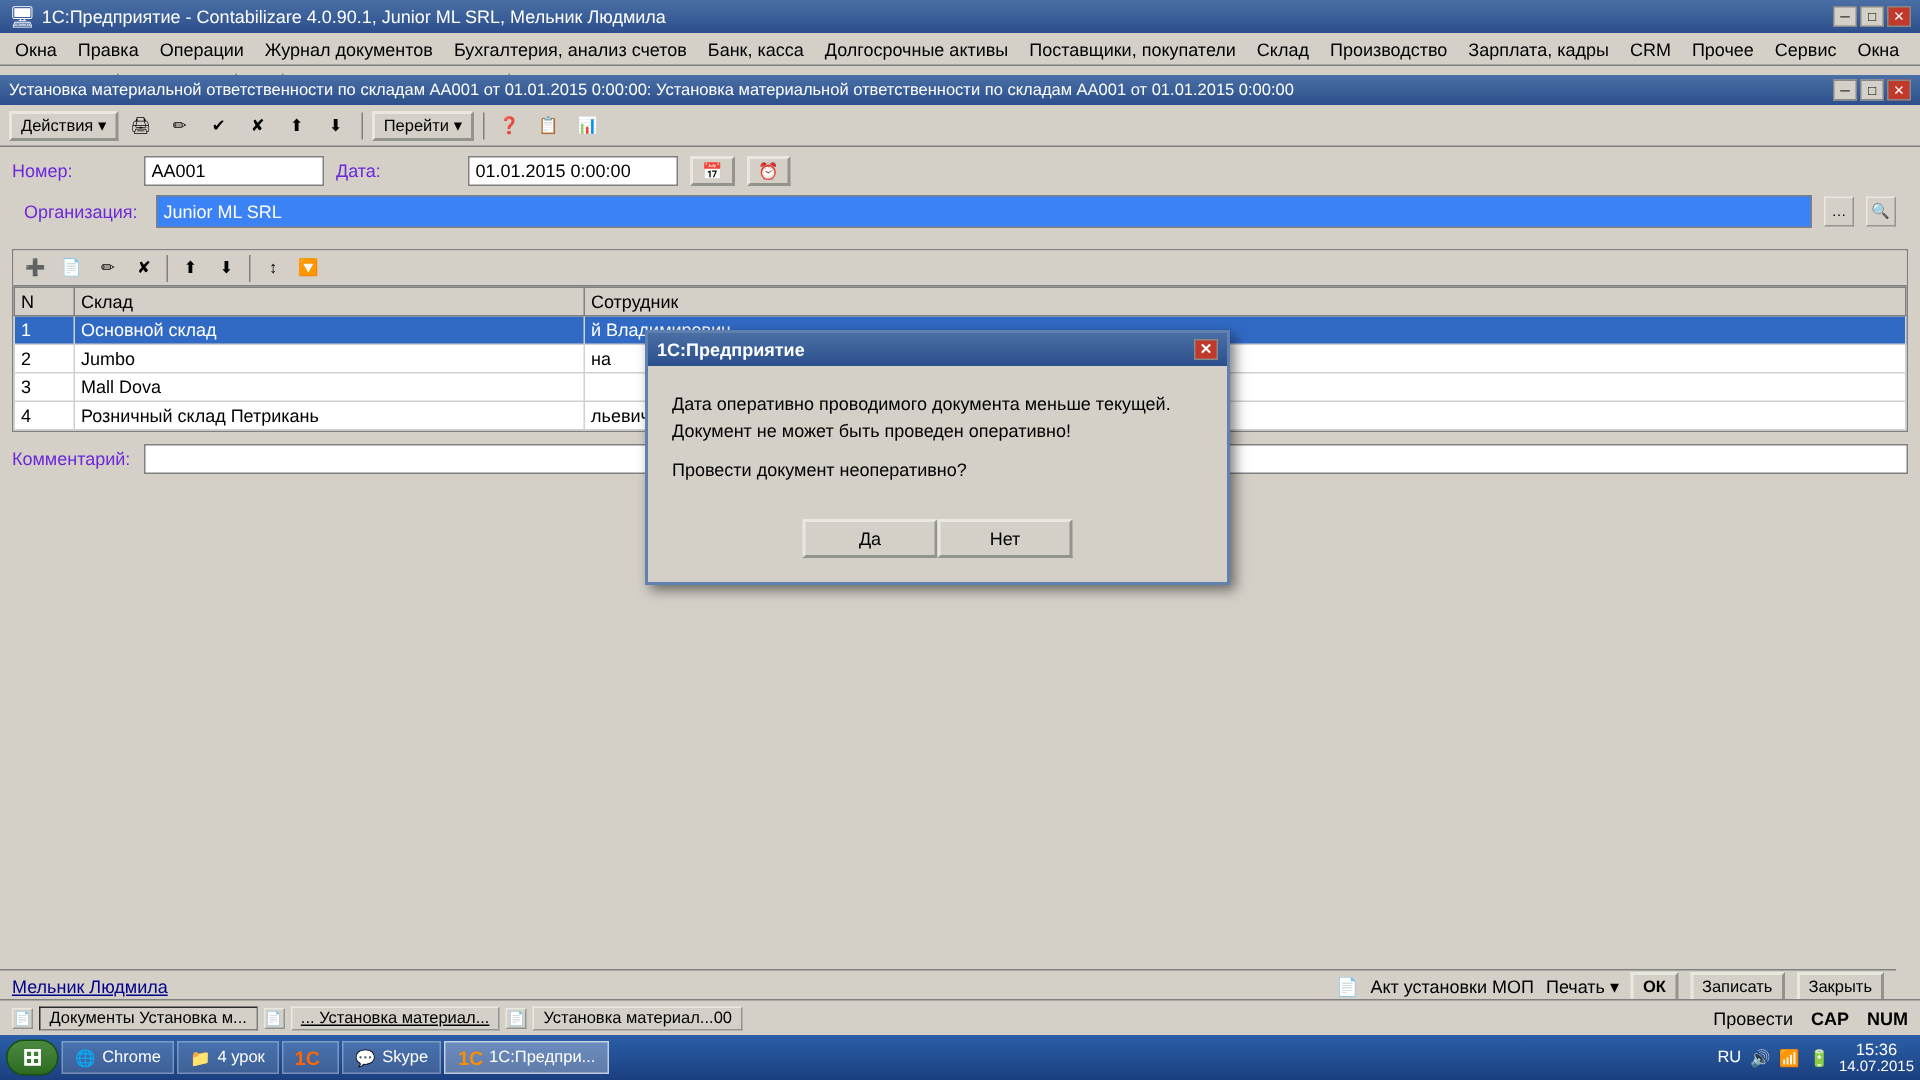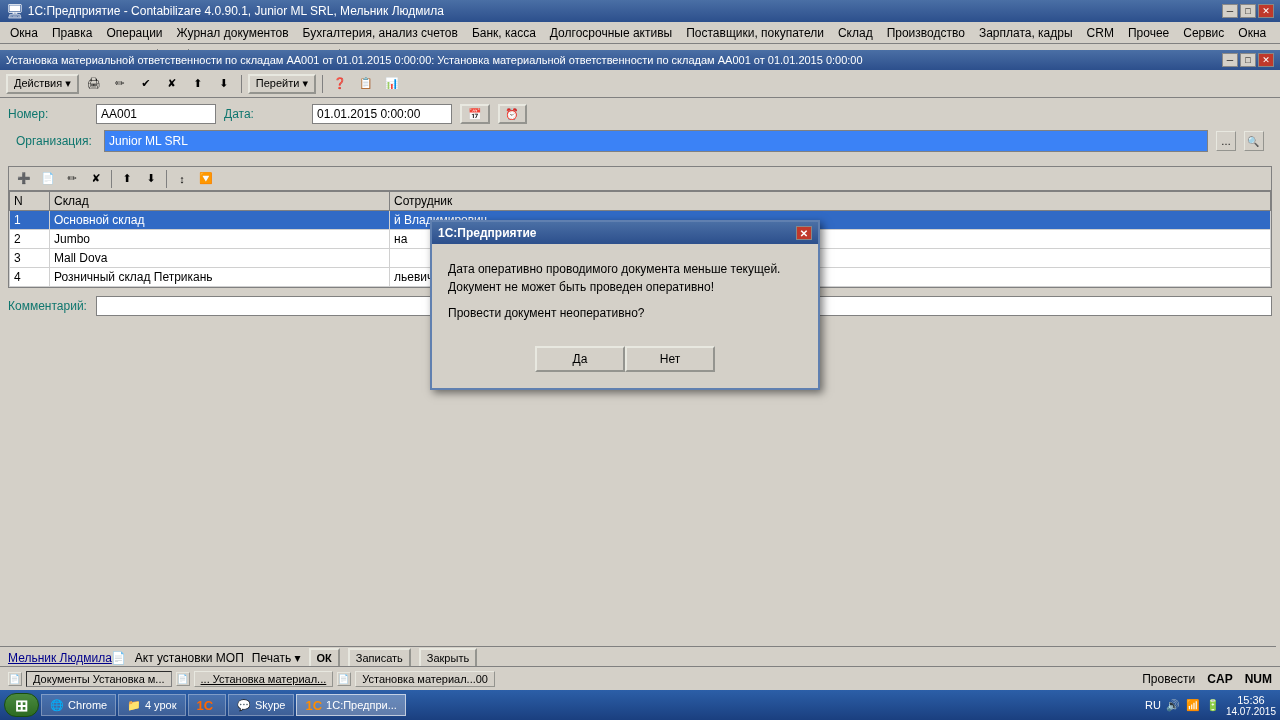--- a/index.html
+++ b/index.html
@@ -104,21 +104,21 @@
     }
 
     .form-row {
       display: flex;
       align-items: center;
       margin-bottom: 6px;
       gap: 8px;
     }
     .form-label {
       font-size: 12px;
-      color: #0f766e;
+      color: #6d28d9;
       min-width: 80px;
     }
     .form-input {
       border: 1px solid #808080;
       background: white;
       padding: 2px 4px;
       font-size: 12px;
       height: 20px;
     }
 
@@ -204,26 +204,27 @@
       cursor: pointer;
       display: flex;
       align-items: center;
       justify-content: center;
     }
 
     
     .status-bar {
       position: absolute;
       bottom: 52px;
-      left: 0; right: 4px;
+      left: 0; right: 16px;
       height: 22px;
       background: #d4d0c8;
       border-top: 1px solid #808080;
       display: flex;
       align-items: center;
+      justify-content: space-between;
       padding: 0 8px;
       font-size: 12px;
     }
     .status-left { display: flex; align-items: center; gap: 8px; }
     .status-right { display: flex; align-items: center; gap: 8px; }
 
     
     .action-bar {
       position: absolute;
       bottom: 30px;

